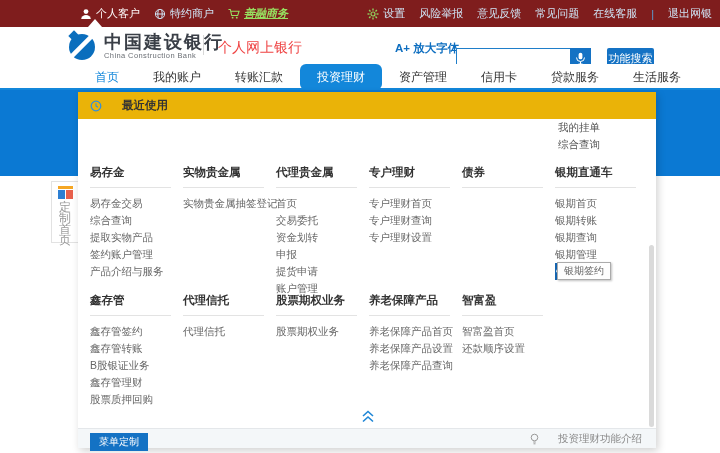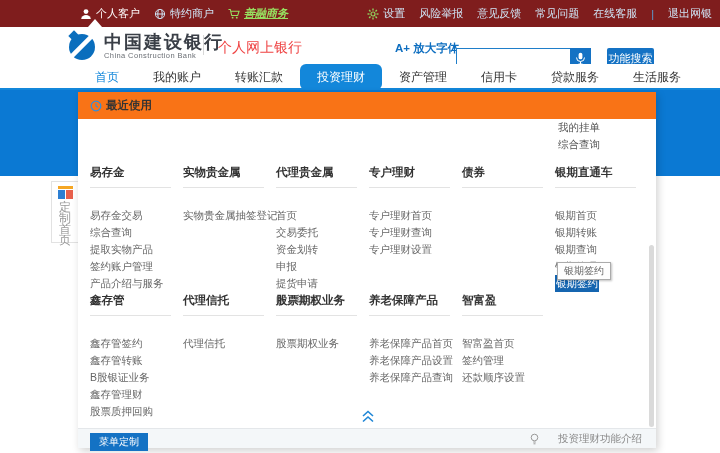--- a/index.html
+++ b/index.html
@@ -44,30 +44,30 @@
   .side-tab { position:absolute; left:51px; top:181px; width:27px; height:62px; background:#fff; border:1px solid #e2e2e2; border-right:none; display:flex; flex-direction:column; align-items:center; padding-top:4px; cursor:pointer; }
   .side-tab-icon { width:15px; height:13px; margin-bottom:3px; }
   .side-tab-icon .bar { height:3px; background:#f5a623; margin-bottom:1px; }
   .side-tab-icon .blocks { display:flex; gap:1px; height:9px; }
   .side-tab-icon .b1 { width:7px; background:#2d7fd3; }
   .side-tab-icon .b2 { width:7px; background:#e8604c; }
   .side-tab-label { width:22px; font-size:12px; line-height:11px; color:#999; text-align:center; word-break:break-all; }
 
   
   .panel { position:absolute; left:78px; top:92px; width:578px; height:356px; background:#fff; box-shadow:2px 3px 8px rgba(0,0,0,0.18); }
-  .panel-header { position:absolute; left:0; top:0; width:100%; height:27px; background:#f97316; display:flex; align-items:center; padding-left:12px; gap:4px; }
+  .panel-header { position:absolute; left:0; top:0; width:100%; height:27px; background:#eab308; display:flex; align-items:center; padding-left:12px; gap:20px; }
   .recent-label { font-size:11.5px; font-weight:bold; color:#333; }
   .floating-items { position:absolute; left:480px; top:27px; }
   .floating-items div { font-size:10.5px; color:#555; line-height:17px; cursor:pointer; white-space:nowrap; }
 
   .menu-row { position:absolute; left:12px; display:flex; }
   .menu-row.row1 { top:72px; }
   .menu-row.row2 { top:200px; }
   .menu-col { width:93px; }
-  .menu-col h3 { font-size:11.5px; font-weight:bold; color:#333; line-height:16px; padding-bottom:7px; border-bottom:1px solid #e3e3e3; margin-bottom:19px; margin-right:12px; white-space:nowrap; }
+  .menu-col h3 { font-size:11.5px; font-weight:bold; color:#333; line-height:16px; padding-bottom:7px; border-bottom:1px solid #e3e3e3; margin-bottom:7px; margin-right:12px; white-space:nowrap; }
   .menu-col li { list-style:none; font-size:10.5px; color:#666; line-height:17px; cursor:pointer; white-space:nowrap; }
   .menu-col li span { display:inline-block; }
   .menu-col li span.hl { background:#1565b0; color:#fff; padding:0 1px; }
 
   .tooltip { position:absolute; left:479px; top:170px; background:#fefefe; border:1px solid #ababab; box-shadow:1px 1px 2px rgba(0,0,0,0.25); font-size:10px; color:#666; padding:1px 6px; white-space:nowrap; }
 
   .panel-scrollbar { position:absolute; right:2px; top:153px; width:5px; height:182px; background:#dadada; border-radius:3px; cursor:pointer; }
 
   .collapse-arrow { position:absolute; left:283px; bottom:25px; width:14px; height:13px; cursor:pointer; }
 
@@ -294,21 +294,20 @@
           <ul>
             <li><span>养老保障产品首页</span></li>
             <li><span>养老保障产品设置</span></li>
             <li><span>养老保障产品查询</span></li>
           </ul>
         </div>
         <div class="menu-col">
           <h3>智富盈</h3>
           <ul>
             <li><span>智富盈首页</span></li>
-            <li><span>签约管理</span></li>
             <li><span>还款顺序设置</span></li>
           </ul>
         </div>
       </div>
 
     <div class="tooltip">银期签约</div>
 
     <div class="panel-scrollbar"></div>
 
     <svg class="collapse-arrow" viewBox="0 0 14 13">

